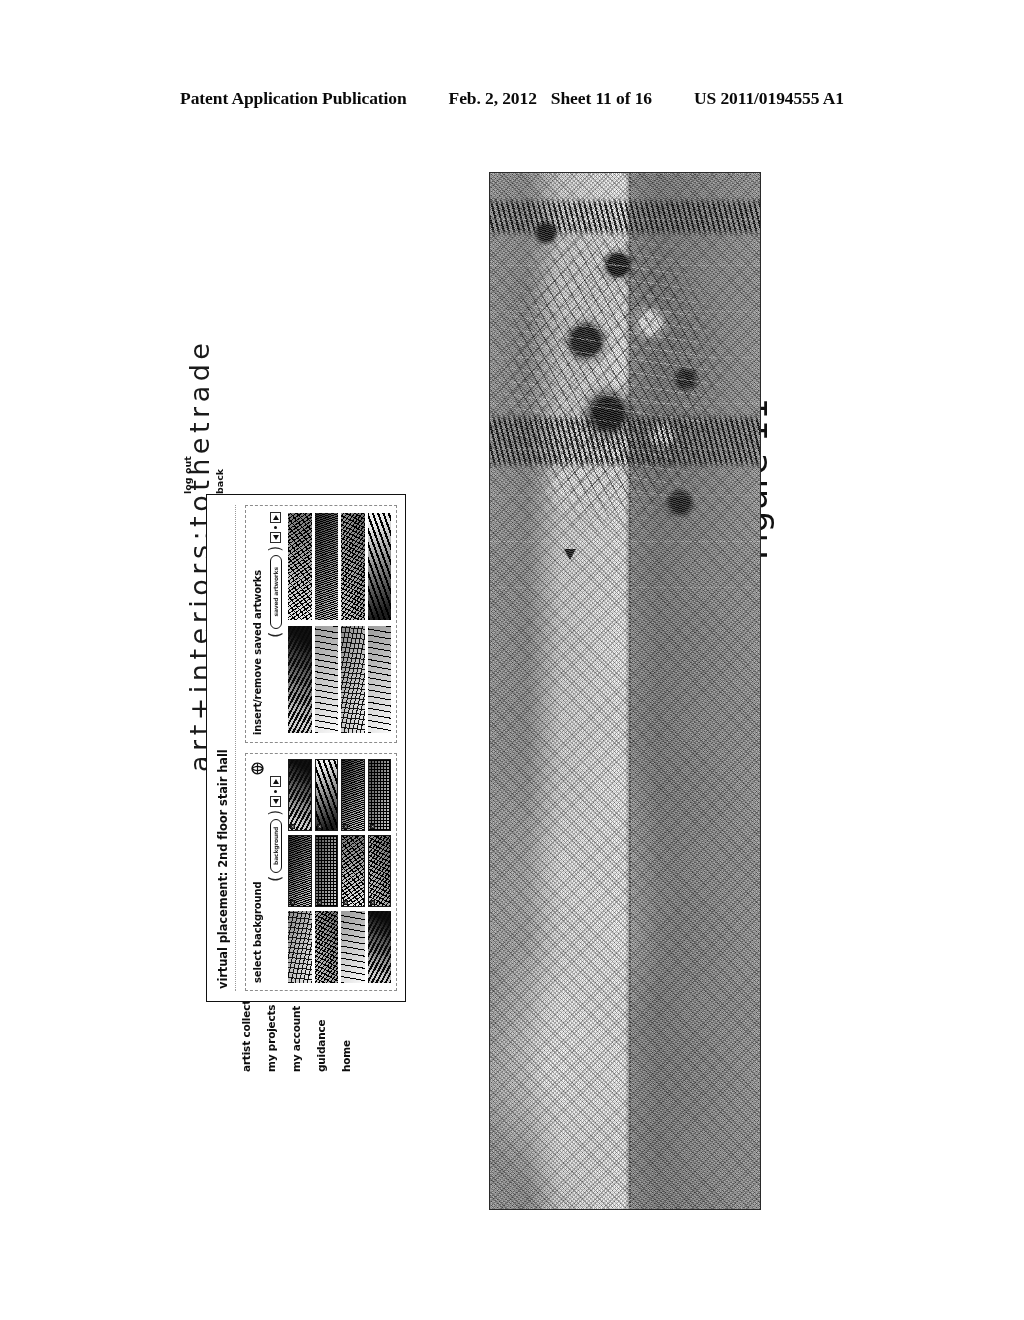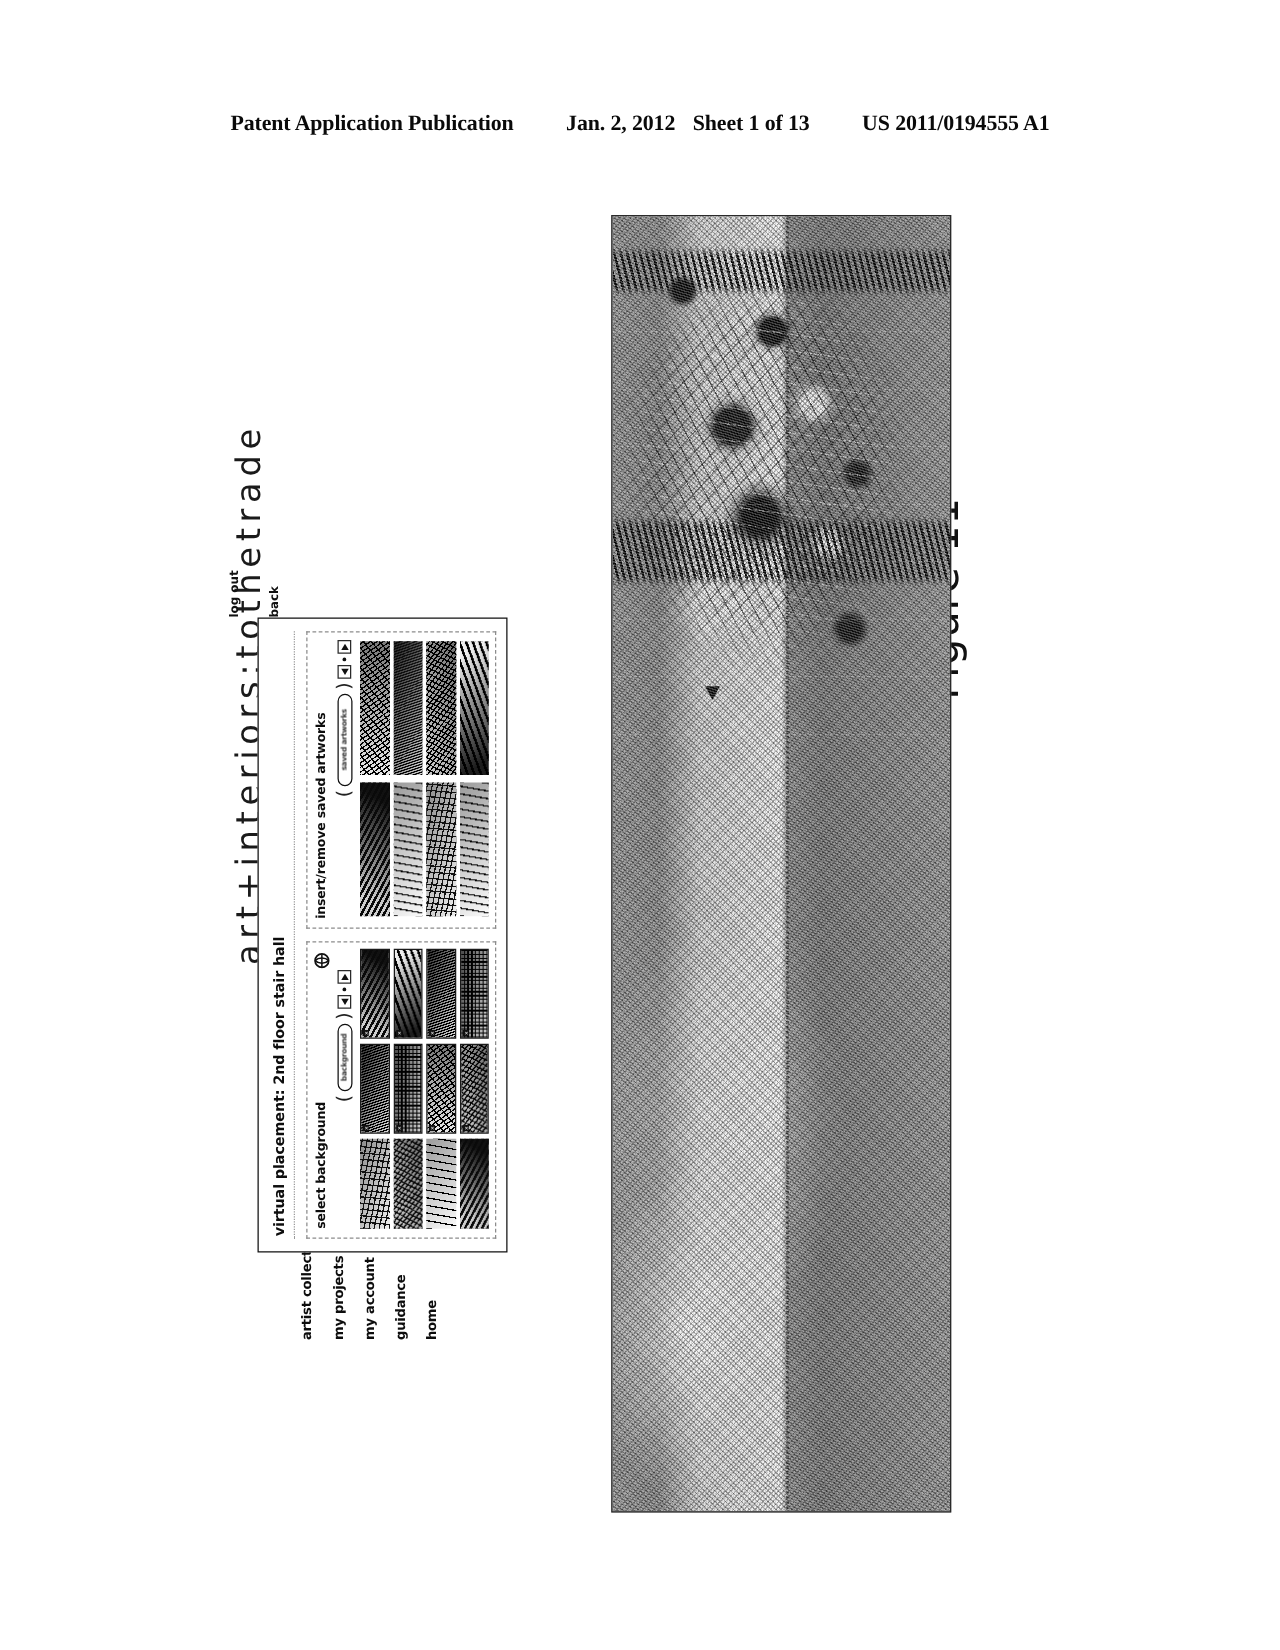--- a/index.html
+++ b/index.html
@@ -360,22 +360,22 @@
     opacity: .75;
   }
 </style>
 </head>
 <body>
 
 <div id="page">
 
   <div id="patent-header">
     <span class="h-pub">Patent Application Publication</span>
-    <span class="h-date">Jan. 2, 2012</span>
-    <span class="h-sheet">Sheet 1 of 13</span>
+    <span class="h-date">Feb. 2, 2012</span>
+    <span class="h-sheet">Sheet 11 of 16</span>
     <span class="h-num">US 2011/0194555 A1</span>
   </div>
 
   <div id="figure-caption">Figure 11</div>
 
   <div id="photo">
     <div class="photo-layer" id="photo-wall"></div>
     <div class="photo-layer" id="photo-lightpool"></div>
     <div class="photo-layer" id="photo-seam"></div>
     <div class="photo-layer" id="photo-fixture"></div>

